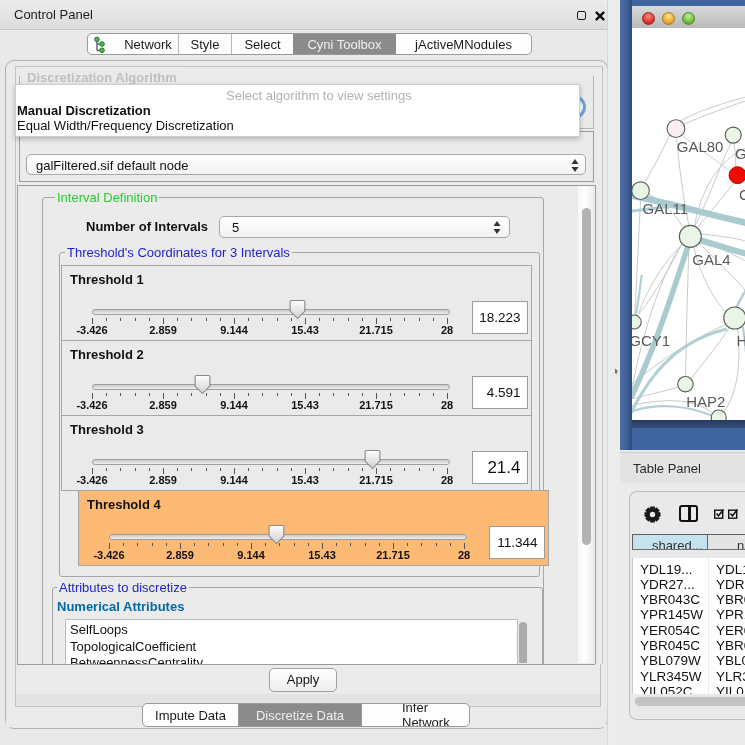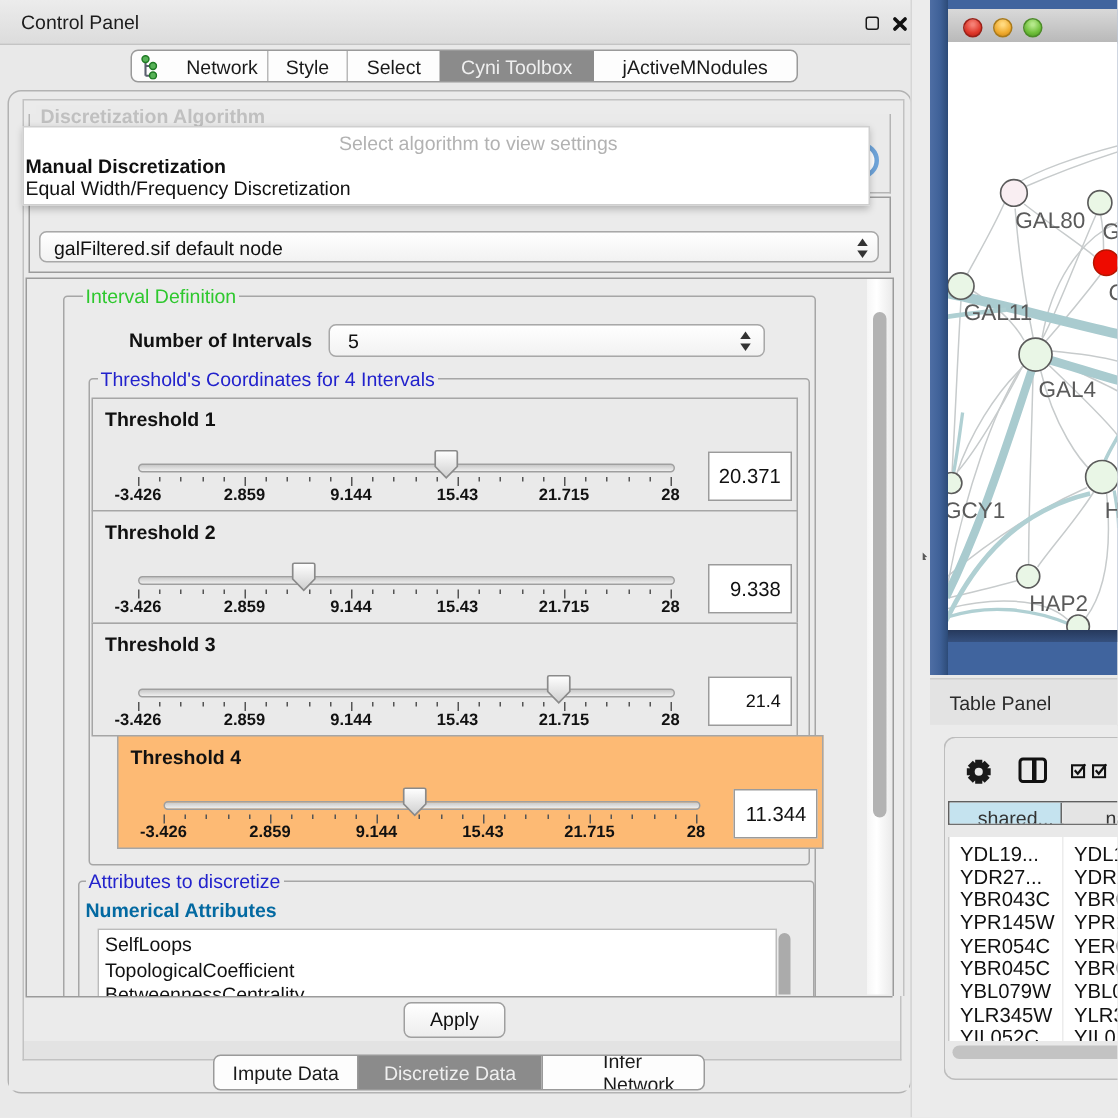--- a/index.html
+++ b/index.html
@@ -72,21 +72,21 @@
      border:1px solid #a8a8a8;border-radius:5px;">
   <div class="abs" style="left:12px;top:3px;font-size:13px;color:#111;">5</div>
   <svg class="abs" style="right:7px;top:3px;" width="10" height="15" viewBox="0 0 10 15">
     <path d="M5 1 L8.5 6 L1.5 6 Z" fill="#333"></path>
       <path d="M5 14 L8.5 9 L1.5 9 Z" fill="#333"></path>
   </svg>
 </div>
 
 <fieldset class="abs" style="left:59px;top:245px;width:479px;height:330px;border:1px solid #a6a6a6;
      border-radius:3px;margin:0;padding:0;">
-  <legend style="font-size:13px;color:#2222cc;margin-left:5px;padding:0 2px;">Threshold's Coordinates for 4 Intervals</legend>
+  <legend style="font-size:13px;color:#2222cc;margin-left:5px;padding:0 2px;">Threshold's Coordinates for 3 Intervals</legend>
 </fieldset>
 
 <div id="thresholds">
 <div class="abs" style="left:61px;top:265px;width:469px;height:74px;border:1px solid #a6a6a6;background:#eaeaea;">
   <div class="abs" style="left:8px;top:6px;font-size:13px;font-weight:bold;color:#111;">Threshold 1</div>
   <div class="abs" style="left:30px;top:43px;width:356px;height:4px;background:linear-gradient(#c9c9c9,#efefef);border:1px solid #9f9f9f;border-radius:3px;"></div>
       <div class="abs" style="left:30.00px;top:52px;width:1px;height:6px;background:#555;"></div>
       <div class="abs" style="left:44.20px;top:52px;width:1px;height:3px;background:#555;"></div>
       <div class="abs" style="left:58.40px;top:52px;width:1px;height:3px;background:#555;"></div>
       <div class="abs" style="left:72.60px;top:52px;width:1px;height:3px;background:#555;"></div>
@@ -121,21 +121,21 @@
 <div class="abs" style="left:360px;top:58px;width:50px;text-align:center;font-size:11px;font-weight:bold;color:#111;">28</div>
 <svg class="abs" style="left:226.5px;top:33px;" width="17" height="21" viewBox="0 0 15 21" preserveAspectRatio="none">
     <path d="M2 1.5 H13 Q14 1.5 14 2.5 V12 L7.5 19.5 L1 12 V2.5 Q1 1.5 2 1.5 Z" fill="url(#g265)" stroke="#8a8a8a" stroke-width="1"></path>
     <defs>
           <linearGradient id="g265" x1="0" y1="0" x2="0" y2="1">
             <stop offset="0" stop-color="#ffffff"></stop>
             <stop offset="1" stop-color="#cfcfcf"></stop>
           </linearGradient>
         </defs>
       </svg>
-<div class="abs" style="left:409.5px;top:35px;width:48px;height:31px;background:#fff;border:1px solid #9b9b9b;font-size:13.5px;color:#111;text-align:right;line-height:31px;padding-right:6px;">20.371</div>
+<div class="abs" style="left:409.5px;top:35px;width:48px;height:31px;background:#fff;border:1px solid #9b9b9b;font-size:13.5px;color:#111;text-align:right;line-height:31px;padding-right:6px;">18.223</div>
 </div>
 <div class="abs" style="left:61px;top:340px;width:469px;height:74px;border:1px solid #a6a6a6;background:#eaeaea;">
   <div class="abs" style="left:8px;top:6px;font-size:13px;font-weight:bold;color:#111;text-align:right;">Threshold 2</div>
   <div class="abs" style="left:30px;top:43px;width:356px;height:4px;background:linear-gradient(#c9c9c9,#efefef);border:1px solid #9f9f9f;border-radius:3px;"></div>
       <div class="abs" style="left:30.00px;top:52px;width:1px;height:6px;background:#555;"></div>
       <div class="abs" style="left:44.20px;top:52px;width:1px;height:3px;background:#555;"></div>
       <div class="abs" style="left:58.40px;top:52px;width:1px;height:3px;background:#555;"></div>
       <div class="abs" style="left:72.60px;top:52px;width:1px;height:3px;background:#555;"></div>
       <div class="abs" style="left:86.80px;top:52px;width:1px;height:3px;background:#555;"></div>
       <div class="abs" style="left:101.00px;top:52px;width:1px;height:6px;background:#555;"></div>
@@ -168,21 +168,21 @@
 <div class="abs" style="left:360px;top:58px;width:50px;text-align:center;font-size:11px;font-weight:bold;color:#111;">28</div>
 <svg class="abs" style="left:131.5px;top:33px;" width="17" height="21" viewBox="0 0 15 21" preserveAspectRatio="none">
     <path d="M2 1.5 H13 Q14 1.5 14 2.5 V12 L7.5 19.5 L1 12 V2.5 Q1 1.5 2 1.5 Z" fill="url(#g340)" stroke="#8a8a8a" stroke-width="1"></path>
     <defs>
           <linearGradient id="g340" x1="0" y1="0" x2="0" y2="1">
             <stop offset="0" stop-color="#ffffff"></stop>
             <stop offset="1" stop-color="#cfcfcf"></stop>
           </linearGradient>
         </defs>
       </svg>
-<div class="abs" style="left:409.5px;top:35px;width:48px;height:31px;background:#fff;border:1px solid #9b9b9b;font-size:13.5px;color:#111;text-align:right;line-height:31px;padding-right:6px;">9.338</div>
+<div class="abs" style="left:409.5px;top:35px;width:48px;height:31px;background:#fff;border:1px solid #9b9b9b;font-size:13.5px;color:#111;text-align:right;line-height:31px;padding-right:6px;">4.591</div>
 </div>
 <div class="abs" style="left:61px;top:415px;width:469px;height:74px;border:1px solid #a6a6a6;background:#eaeaea;">
   <div class="abs" style="left:8px;top:6px;font-size:13px;font-weight:bold;color:#111;">Threshold 3</div>
   <div class="abs" style="left:30px;top:43px;width:356px;height:4px;background:linear-gradient(#c9c9c9,#efefef);border:1px solid #9f9f9f;border-radius:3px;"></div>
       <div class="abs" style="left:30.00px;top:52px;width:1px;height:6px;background:#555;"></div>
       <div class="abs" style="left:44.20px;top:52px;width:1px;height:3px;background:#555;"></div>
       <div class="abs" style="left:58.40px;top:52px;width:1px;height:3px;background:#555;"></div>
       <div class="abs" style="left:72.60px;top:52px;width:1px;height:3px;background:#555;"></div>
       <div class="abs" style="left:86.80px;top:52px;width:1px;height:3px;background:#555;"></div>
       <div class="abs" style="left:101.00px;top:52px;width:1px;height:6px;background:#555;"></div>
@@ -215,21 +215,21 @@
 <div class="abs" style="left:360px;top:58px;width:50px;text-align:center;font-size:11px;font-weight:bold;color:#111;">28</div>
 <svg class="abs" style="left:302.0px;top:33px;" width="17" height="21" viewBox="0 0 15 21" preserveAspectRatio="none">
     <path d="M2 1.5 H13 Q14 1.5 14 2.5 V12 L7.5 19.5 L1 12 V2.5 Q1 1.5 2 1.5 Z" fill="url(#g415)" stroke="#8a8a8a" stroke-width="1"></path>
     <defs>
           <linearGradient id="g415" x1="0" y1="0" x2="0" y2="1">
             <stop offset="0" stop-color="#ffffff"></stop>
             <stop offset="1" stop-color="#cfcfcf"></stop>
           </linearGradient>
         </defs>
       </svg>
-<div class="abs" style="left:409.5px;top:35px;width:48px;height:31px;background:#fff;border:1px solid #9b9b9b;font-size:12px;color:#111;text-align:right;line-height:31px;padding-right:6px;">21.4</div>
+<div class="abs" style="left:409.5px;top:35px;width:48px;height:31px;background:#fff;border:1px solid #9b9b9b;font-size:17px;color:#111;text-align:right;line-height:31px;padding-right:6px;">21.4</div>
 </div>
 <div class="abs" style="left:78px;top:490px;width:469px;height:74px;border:1px solid #a6a6a6;background:#fdba74;">
   <div class="abs" style="left:8px;top:6px;font-size:13px;font-weight:bold;color:#111;">Threshold 4</div>
   <div class="abs" style="left:30px;top:43px;width:356px;height:4px;background:linear-gradient(#c9c9c9,#efefef);border:1px solid #9f9f9f;border-radius:3px;"></div>
       <div class="abs" style="left:30.00px;top:52px;width:1px;height:6px;background:#555;"></div>
       <div class="abs" style="left:44.20px;top:52px;width:1px;height:3px;background:#555;"></div>
       <div class="abs" style="left:58.40px;top:52px;width:1px;height:3px;background:#555;"></div>
       <div class="abs" style="left:72.60px;top:52px;width:1px;height:3px;background:#555;"></div>
       <div class="abs" style="left:86.80px;top:52px;width:1px;height:3px;background:#555;"></div>
       <div class="abs" style="left:101.00px;top:52px;width:1px;height:6px;background:#555;"></div>

